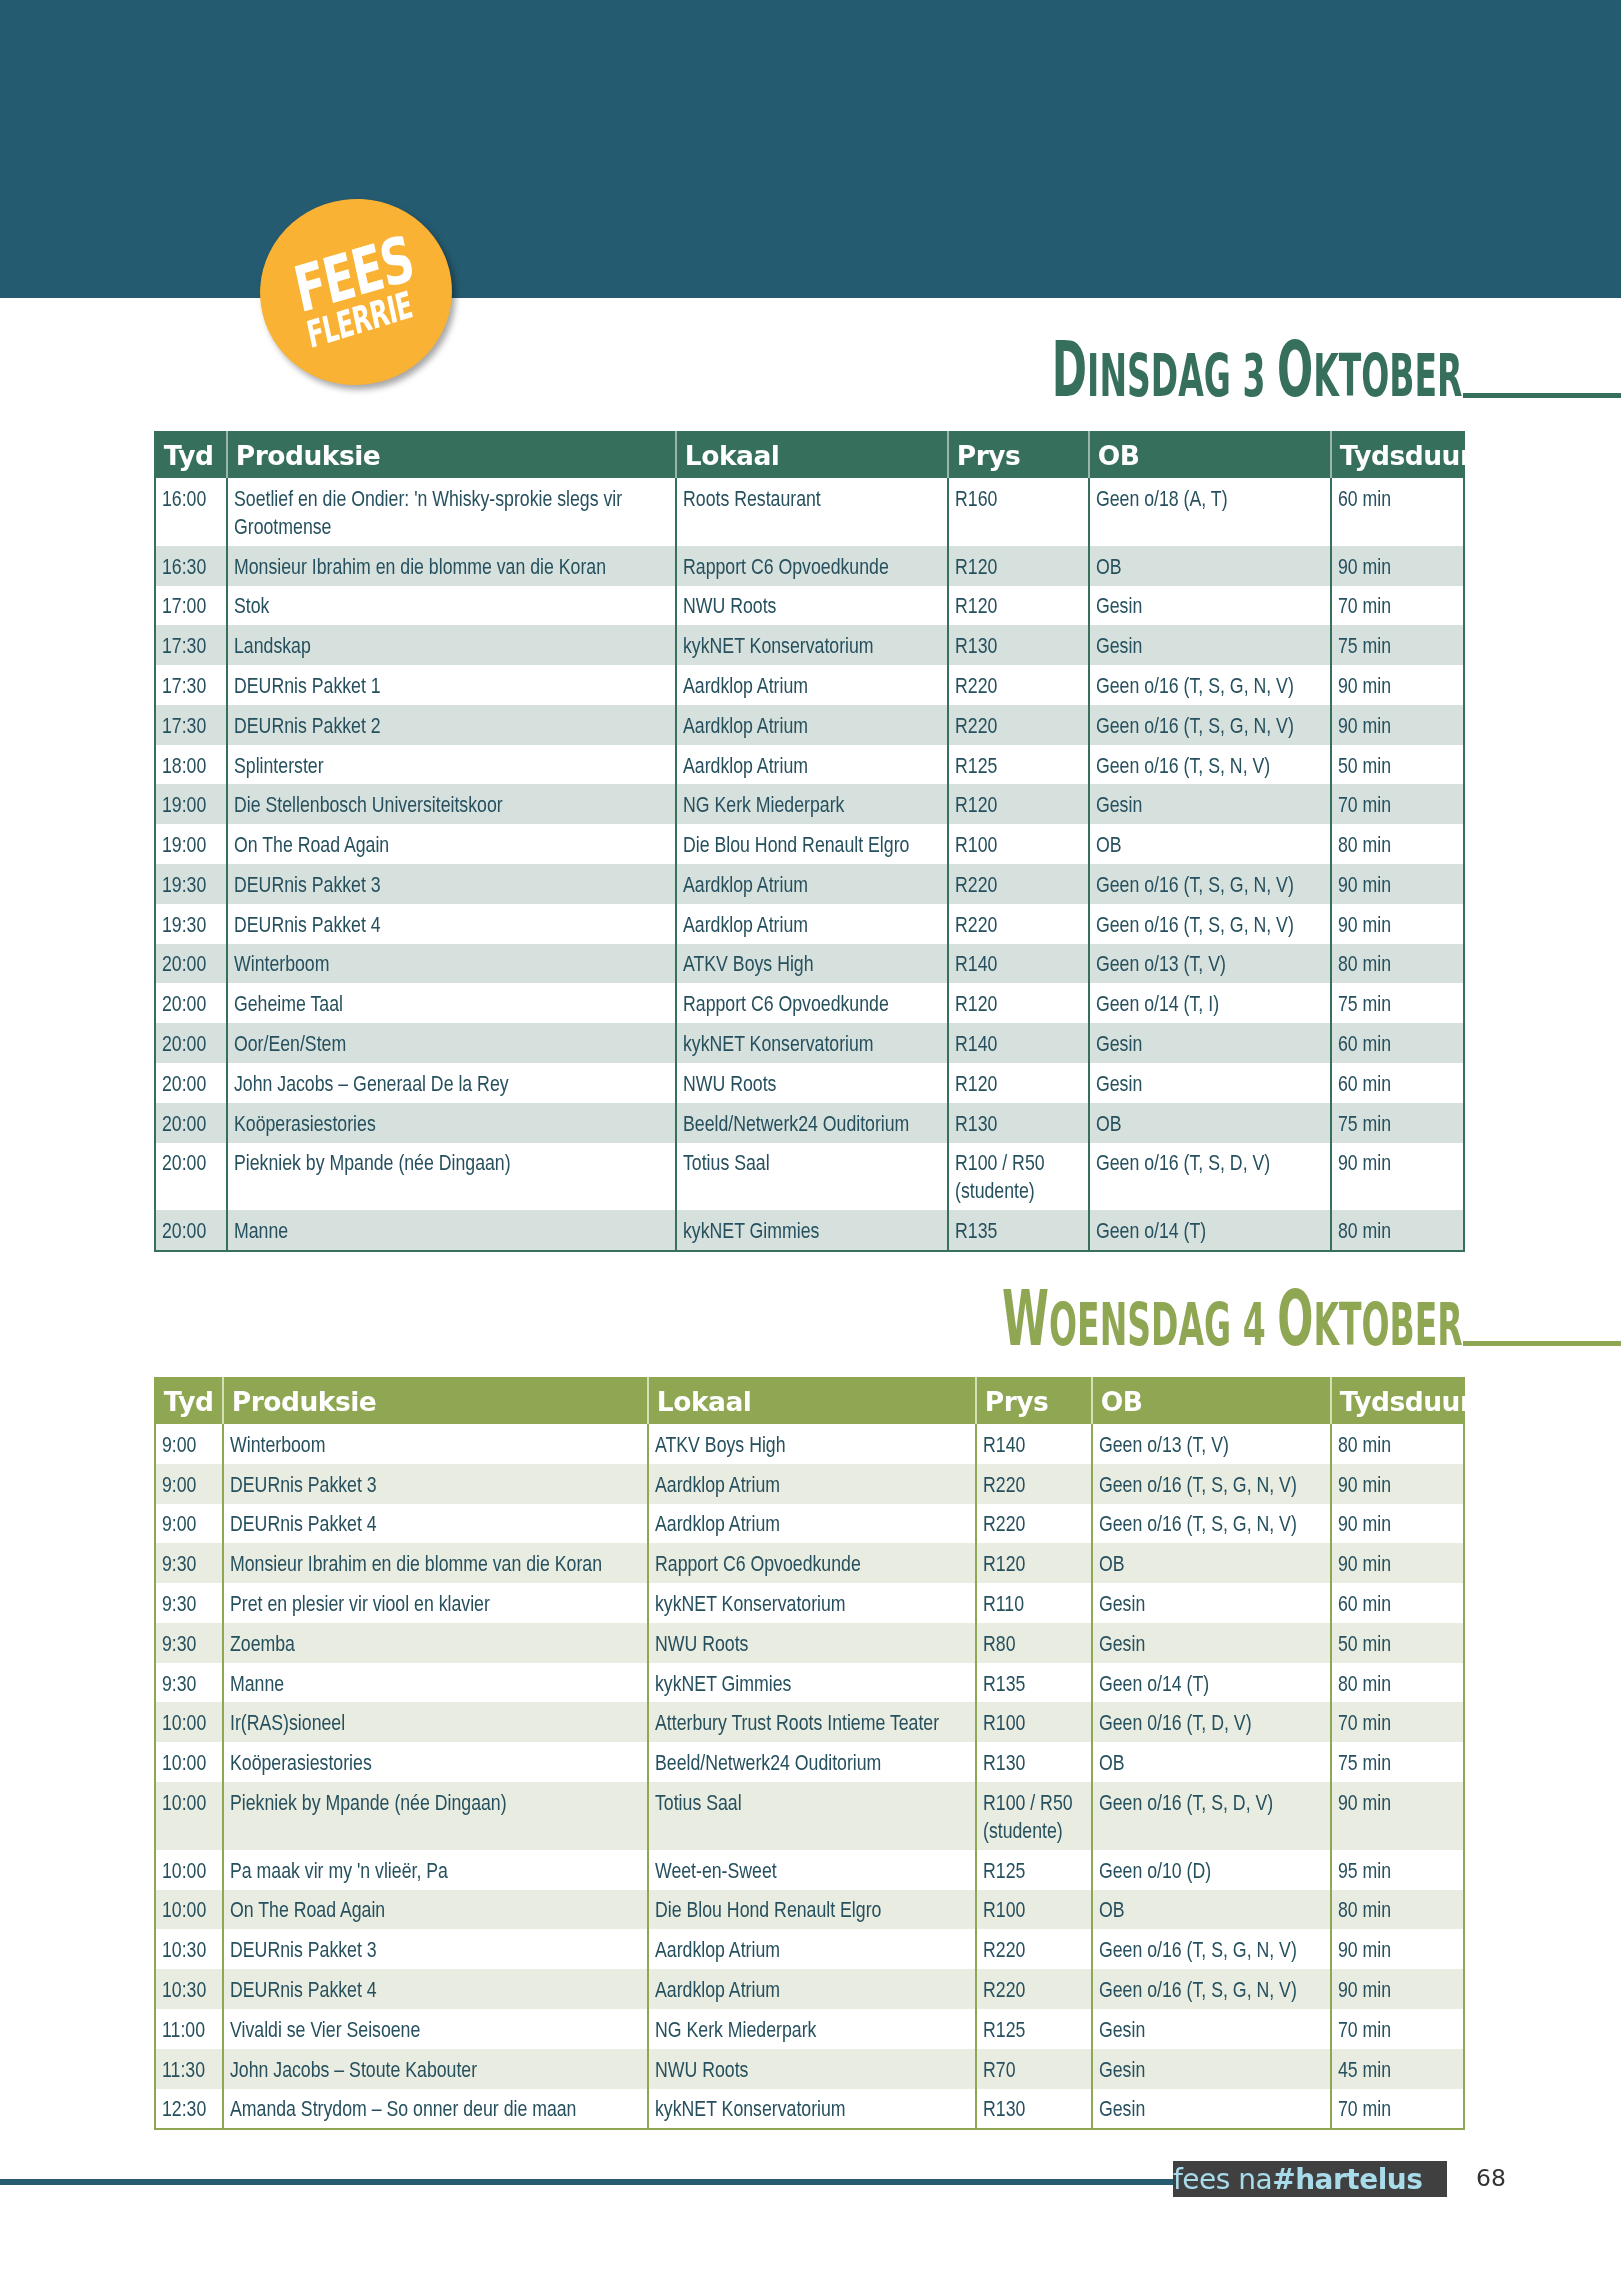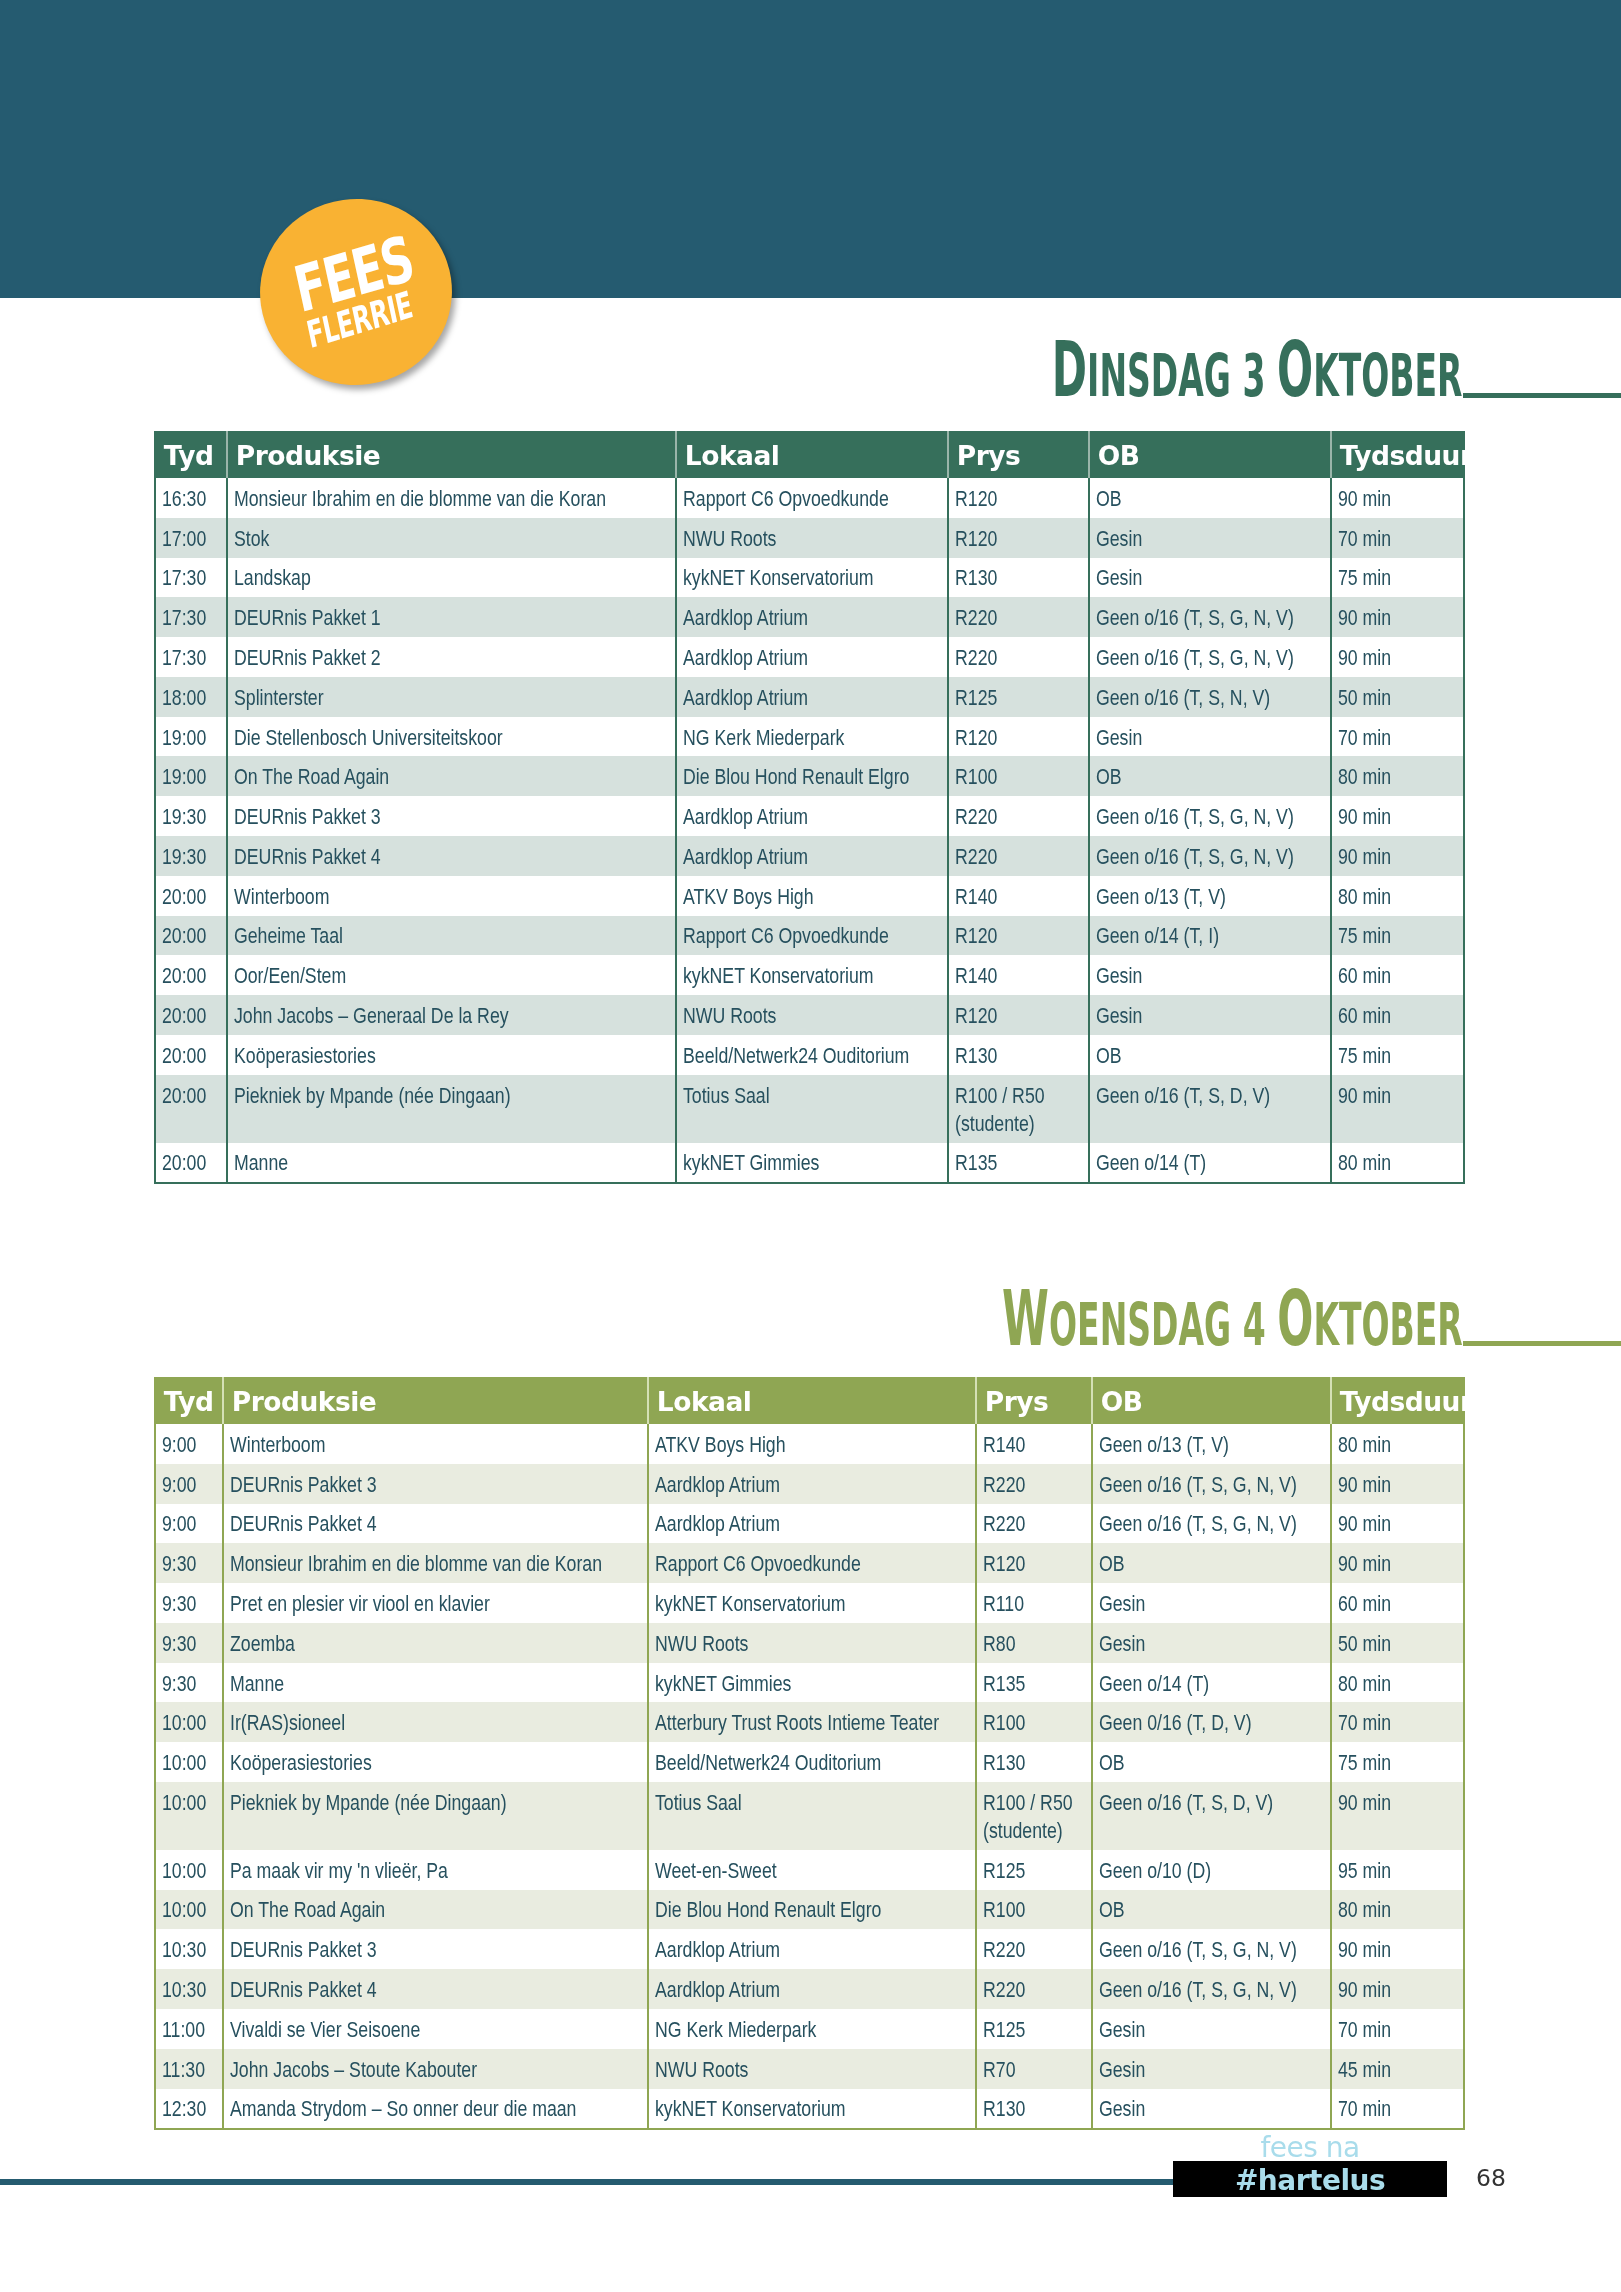--- a/index.html
+++ b/index.html
@@ -25,21 +25,21 @@
   #tbl1 th { background:#366f5b; border-left:2.9px solid #9ab5aa; }
   #tbl1 th:first-child { border-left:none; }
   #tbl1 td { border-left:2.9px solid #366f5b; }
   #tbl1 tr:nth-child(even) td { background:#d6e1dd; }
   #tbl2 { top:1377px; border:2.9px solid #8fa653; }
   #tbl2 th { background:#8fa653; border-left:2.9px solid #d5e0b6; }
   #tbl2 th:first-child { border-left:none; }
   #tbl2 td { border-left:2.9px solid #8fa653; }
   #tbl2 tr:nth-child(even) td { background:#e9ece0; }
   .footer-rule { position:absolute; left:0; top:2179px; width:1176px; height:5.9px; background:#255b70; }
-  .footer-box { position:absolute; left:1173px; top:2161px; width:274px; height:36px; background:#000000; color:#a9dceb; display:flex; align-items:center; justify-content:flex-end; font-size:28px; font-family:"DejaVu Sans", sans-serif; letter-spacing:-0.5px;flex-direction:column; }
+  .footer-box { position:absolute; left:1173px; top:2161px; width:274px; height:36px; background:#404040; color:#a9dceb; display:flex; align-items:center; justify-content:flex-start; font-size:28px; font-family:"DejaVu Sans", sans-serif; letter-spacing:-0.5px; }
   .footer-box b { font-weight:bold; margin-left:0; }
   .page-num { position:absolute; left:1476px; top:2164px; font-size:23.5px; color:#333333; font-family:"DejaVu Sans", sans-serif; }
 </style>
 </head>
 <body>
 
 <div class="top-band"></div>
 
 <div class="badge">
   <div class="b1">FEES</div>
@@ -63,20 +63,28 @@
         <th>Tyd</th>
         <th>Produksie</th>
         <th>Lokaal</th>
         <th>Prys</th>
         <th>OB</th>
         <th>Tydsduur</th>
       </tr>
     </thead>
   <tbody>
       <tr>
+        <td><span>16:00</span></td>
+        <td class="wrap"><span>Soetlief en die Ondier: 'n Whisky-sprokie slegs vir Grootmense</span></td>
+        <td><span>Roots Restaurant</span></td>
+        <td><span>R160</span></td>
+        <td><span>Geen o/18 (A, T)</span></td>
+        <td><span>60 min</span></td>
+      </tr>
+      <tr>
         <td><span>16:30</span></td>
         <td><span>Monsieur Ibrahim en die blomme van die Koran</span></td>
         <td><span>Rapport C6 Opvoedkunde</span></td>
         <td><span>R120</span></td>
         <td><span>OB</span></td>
         <td><span>90 min</span></td>
       </tr>
       <tr>
         <td><span>17:00</span></td>
         <td><span>Stok</span></td>

